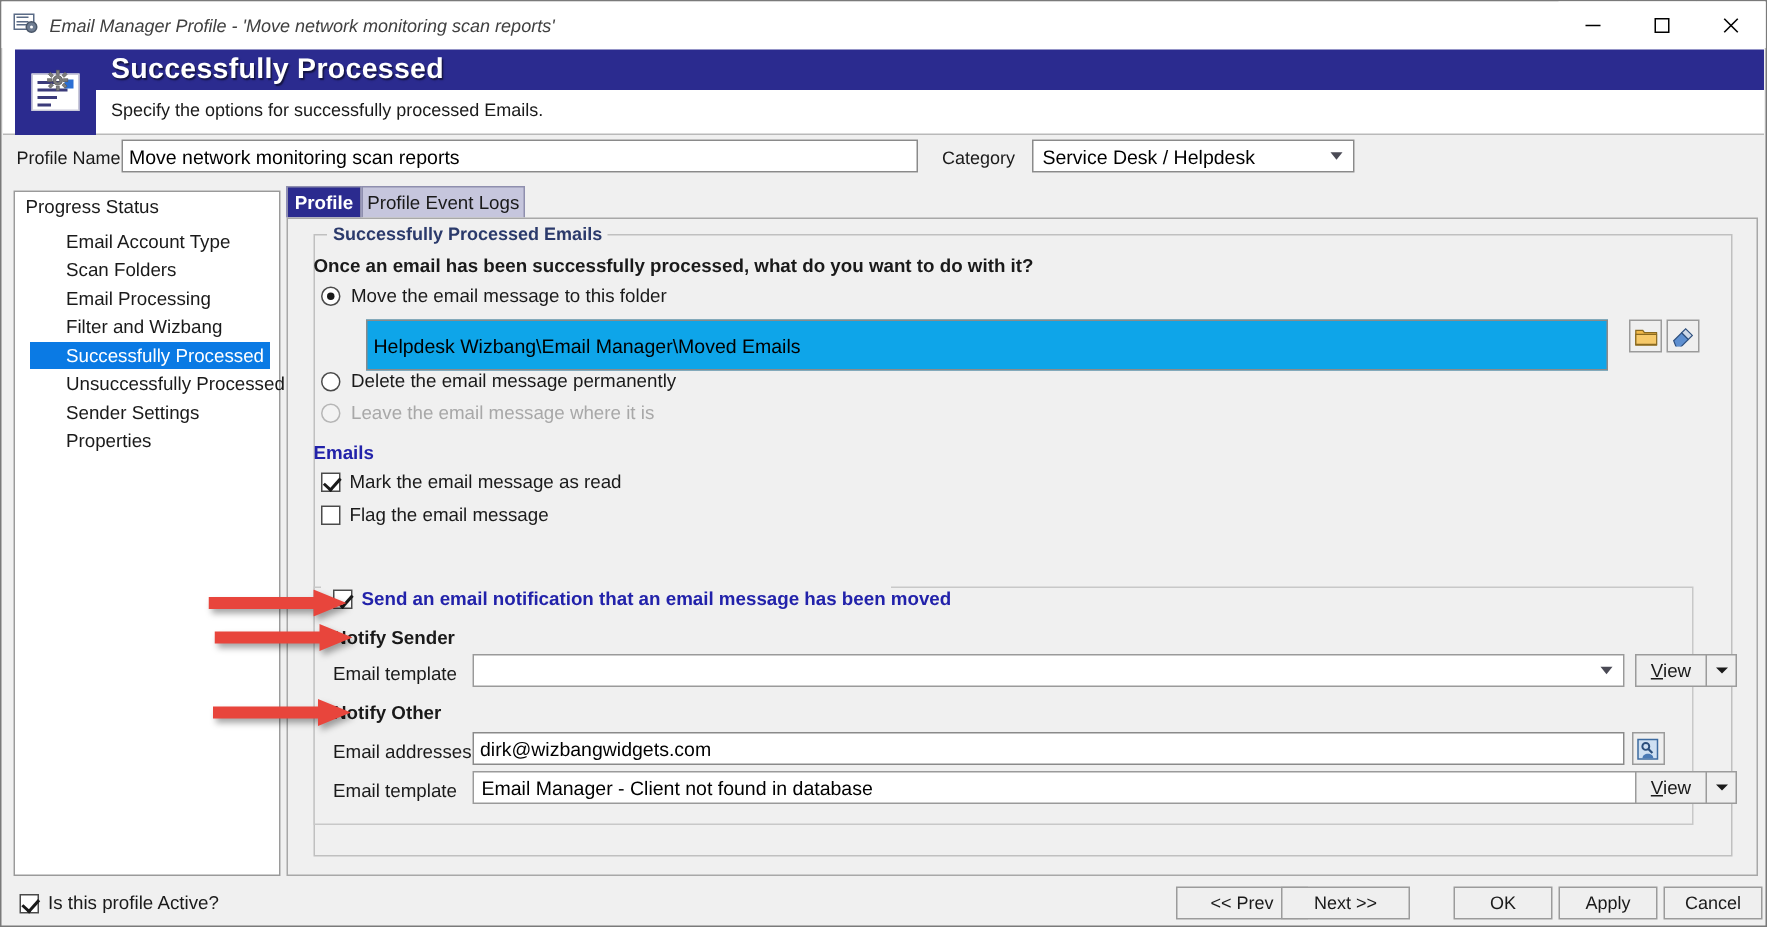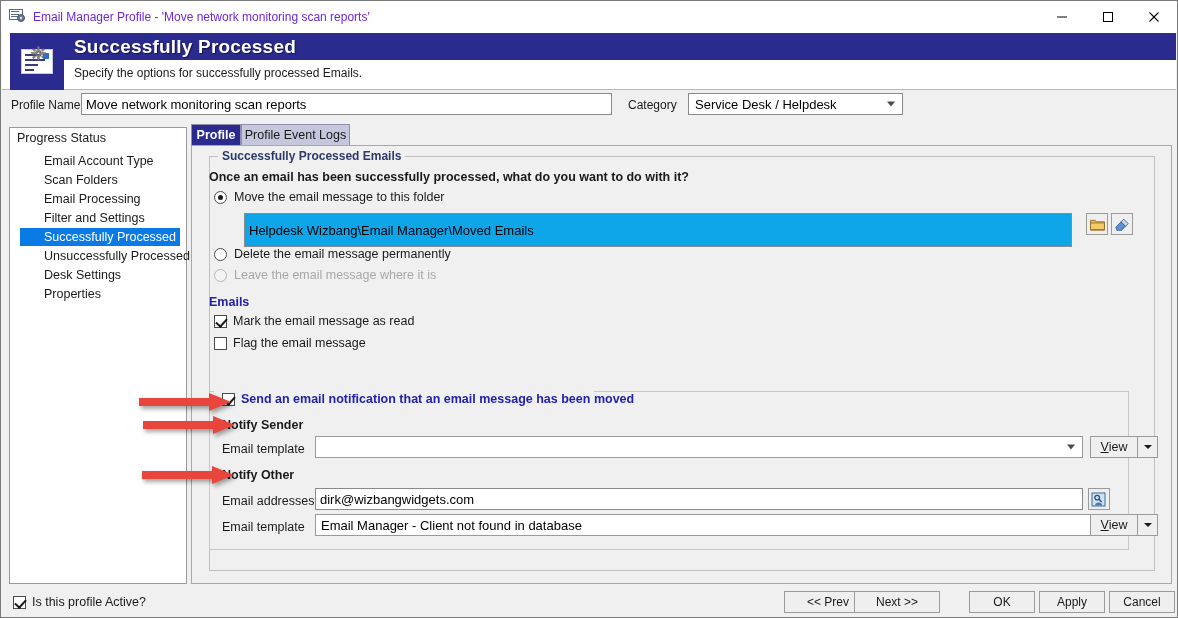--- a/index.html
+++ b/index.html
@@ -47,22 +47,23 @@
     position: absolute; left: 8px; top: 5px;
     width: 8px; height: 8px; border-radius: 50%;
     background: #6f7d92;
     border: 1px solid #4a5668;
   }
   .tb-gear::after {
     content:""; position:absolute; left:2px; top:2px;
     width:2px; height:2px; border-radius:50%; background:#fff;
   }
   .titlebar-text {
-    font-size: 12px; color: #6d28d9;
+    font-size: 12px; color: #404040;
     white-space: nowrap;
+    font-style: italic;
   }
   .win-controls {
     position: absolute; right: 0; top: 0;
     display: flex; height: 31px;
   }
   .win-btn {
     width: 46px; height: 31px;
     display: flex; align-items: center; justify-content: center;
     background: #ffffff;
   }
@@ -426,35 +427,35 @@
     <div class="sb-item" style="top:24px">
       <span>Email Account Type</span>
     </div>
     <div class="sb-item" style="top:43px">
       <span>Scan Folders</span>
     </div>
     <div class="sb-item" style="top:62px">
       <span>Email Processing</span>
     </div>
     <div class="sb-item" style="top:81px">
-      <span>Filter and Settings</span>
+      <span>Filter and Wizbang</span>
     </div>
     <div class="sb-arrow" style="top:100px">
       <svg width="17" height="12" viewBox="0 0 17 12">
         <path d="M0 5h10V2l6 4-6 4V7H0z" fill="#3a5f93"></path>
       </svg>
     </div>
     <div class="sb-item sel" style="top:100px">
       <span>Successfully Processed</span>
     </div>
     <div class="sb-item" style="top:119px">
       <span>Unsuccessfully Processed</span>
     </div>
     <div class="sb-item" style="top:138px">
-      <span>Desk Settings</span>
+      <span>Sender Settings</span>
     </div>
     <div class="sb-item" style="top:157px">
       <span>Properties</span>
     </div>
   </div>
 
   <div class="tabstrip">
     <div class="tab active">
       <span>Profile</span>
     </div>

